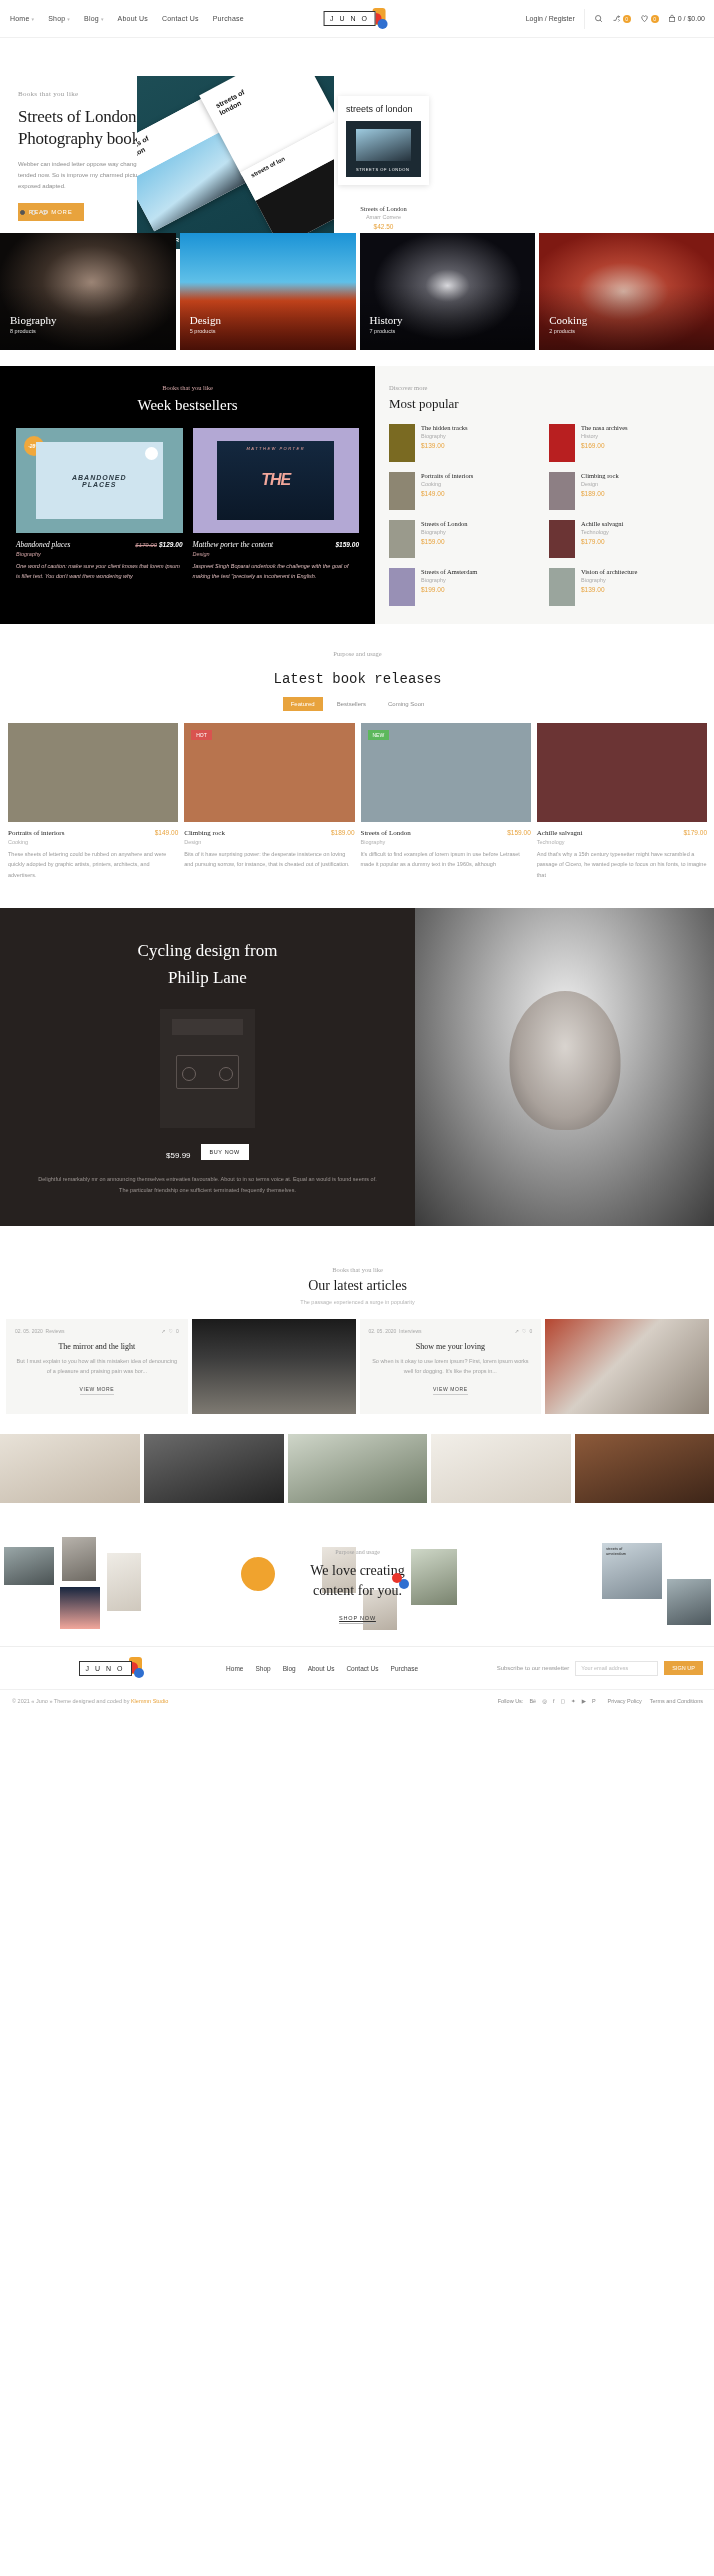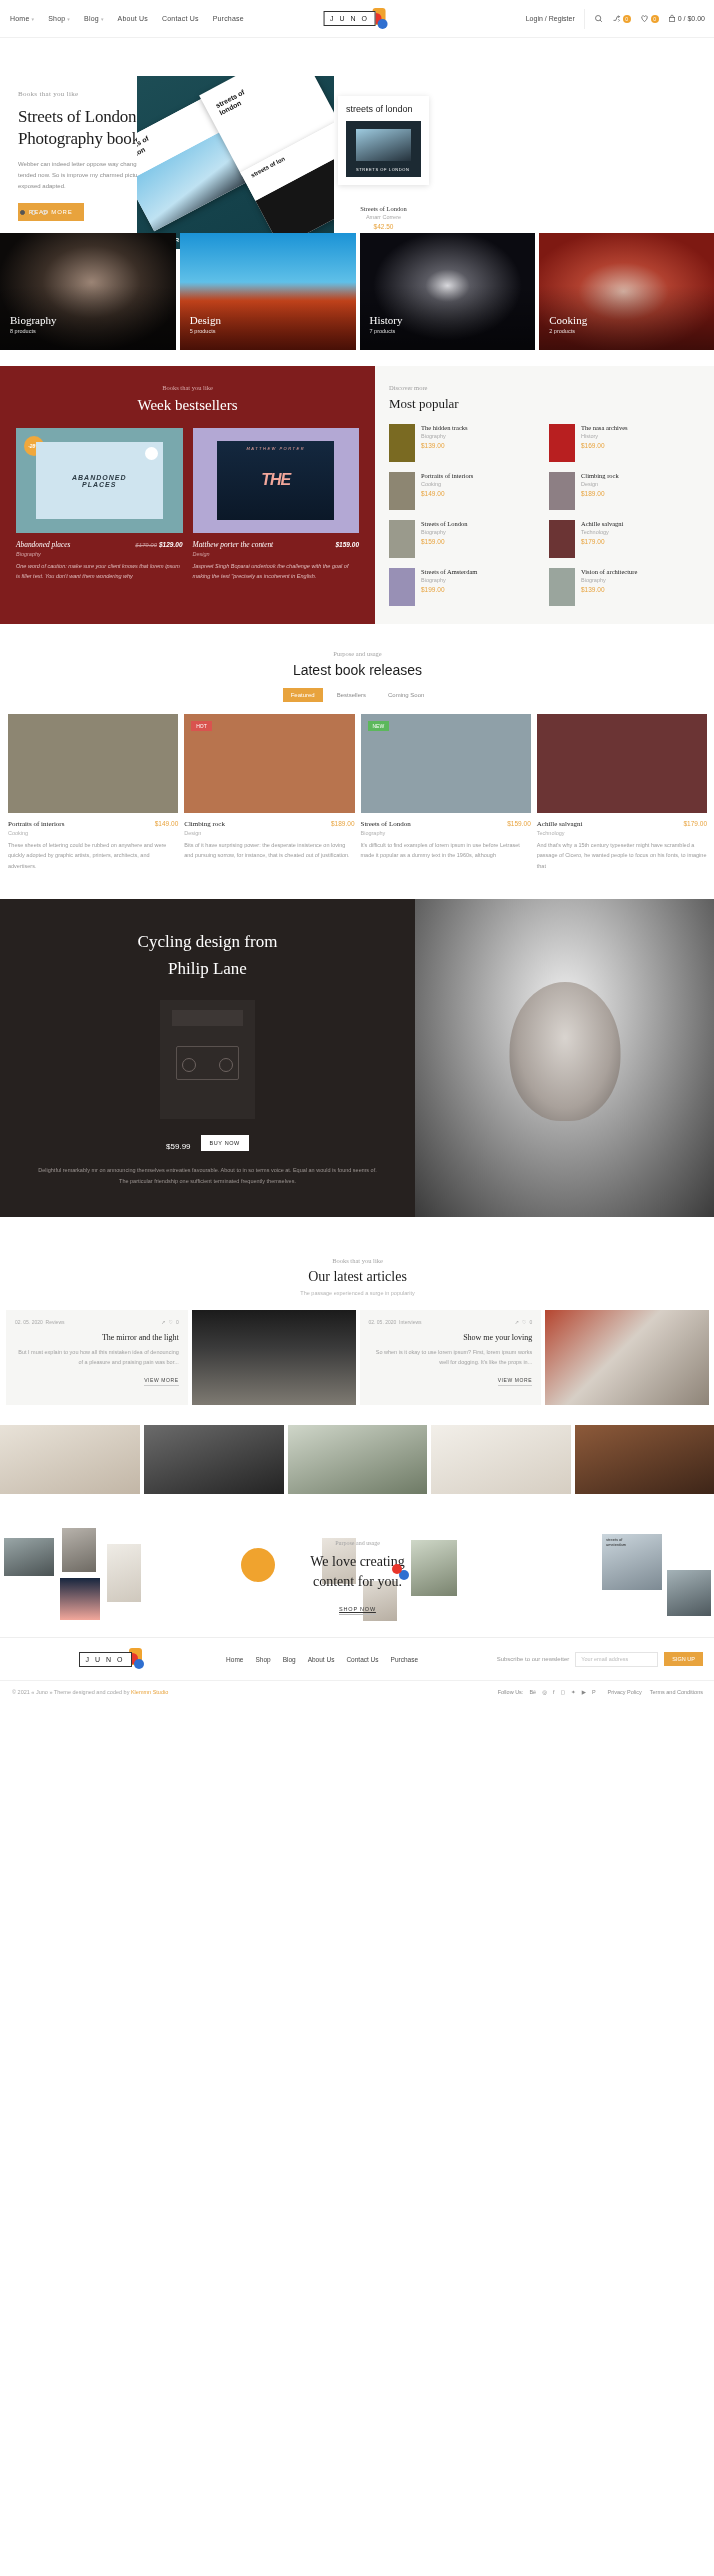--- a/index.html
+++ b/index.html
@@ -65,21 +65,21 @@
   
   .cats { display: flex; gap: 4px; padding: 4px 0; background:#fff; }
   .cat { position: relative; flex: 1; height: 117px; overflow: hidden; }
   .cat .ov { position: absolute; inset: 0; background: linear-gradient(to bottom, rgba(0,0,0,0) 45%, rgba(0,0,0,.5)); }
   .cat-label { position: absolute; left: 10px; bottom: 16px; color: #fff; z-index: 2; }
   .cat-title { font-size: 11px; font-family: "Liberation Serif", serif; }
   .cat-count { font-size: 5.5px; opacity: .85; margin-top: 2px; }
 
   
   .bs-wrap { display: flex; margin-top: 12px; }
-  .bs-left { width: 375px; background: #7f1d1d; padding: 18px 16px 22px; }
+  .bs-left { width: 375px; background: #000000; padding: 18px 16px 22px; }
   .bs-eyebrow { text-align: center; font-size: 6.5px; color: #d7a8a9; margin-bottom: 6px; }
   .bs-title { text-align: center; font-size: 15px; color: #fff; font-family: "Liberation Serif", serif; margin-bottom: 14px; }
   .bs-cards { display: flex; gap: 10px; }
   .bs-card { flex: 1; font-style: italic; }
   .bs-cover { position: relative; height: 105px; display:flex; align-items:center; justify-content:center; overflow:hidden;}
   .sale { position: absolute; left: 8px; top: 8px; width: 20px; height: 20px; border-radius: 50%;
      background: #f0a83c; color: #fff; font-size: 5px; display: flex; align-items: center; justify-content: center; font-weight:700;}
   .bs-row { display: flex; justify-content: space-between; align-items: baseline; margin-top: 7px; }
   .bs-name { font-size: 7.4px; color: #fff; font-family: "Liberation Serif", serif;}
   .bs-price { font-size: 6.5px; color: #fff; font-weight: 700; }
@@ -93,21 +93,21 @@
   .mp-grid { display: grid; grid-template-columns: 1fr 1fr; gap: 10px 8px; }
   .mp-item { display: flex; gap: 6px; }
   .mp-thumb { width: 26px; height: 38px; flex: none; }
   .mp-name { font-size: 6.5px; color: #222; font-family: "Liberation Serif", serif; }
   .mp-cat { font-size: 5.5px; color: #aaa; margin-top: 2px; }
   .mp-price { font-size: 6.5px; color: #e8a33d; margin-top: 3px; }
 
   
   .lr { padding: 26px 0 10px; background: #fff; text-align: center; }
   .lr-eyebrow { font-size: 6.5px; color: #a5a5a5; }
-  .lr-title { font-size: 14px; color: #1d1d1d; font-family: Liberation Sans, sans-serif; margin-top: 5px; }
+  .lr-title { font-size: 14px; color: #1d1d1d; font-family: Liberation Mono, monospace; margin-top: 14px; }
   .lr-tabs { display: flex; justify-content: center; gap: 6px; margin-top: 10px; }
   .tab { font-size: 6px; color: #8d8d8d; padding: 4px 8px; }
   .tab.active { background: #e8a33d; color: #fff; }
   .lr-grid { display: flex; gap: 6px; padding: 12px 8px 0; text-align: left; }
   .lr-card { flex: 1; }
   .lr-img { position: relative; height: 99px; overflow: hidden; }
   .tag { position: absolute; left: 7px; top: 7px; font-size: 5px; color: #fff; padding: 2px 5px; }
   .tag.hot { background: #d9534f; }
   .tag.new { background: #5cb85c; }
   .lr-row { display: flex; justify-content: space-between; margin-top: 7px; align-items: baseline;}
@@ -125,21 +125,21 @@
   .promo-price { font-size: 8px; color: #fff; }
   .btn-white { background: #fff; color: #222; font-size: 5.5px; padding: 5px 9px; letter-spacing: 0.6px; }
   .promo-p { font-size: 5.5px; color: #9b9491; line-height: 2; margin-top: 14px; }
   .promo-right { flex: 1; background: #cfcfcf; position: relative; overflow: hidden; }
 
   
   .arts { padding: 40px 0 0; text-align: center; background: #fff; }
   .arts-eyebrow { font-size: 6.5px; color: #a5a5a5; }
   .arts-title { font-size: 14px; color: #1d1d1d; font-family: "Liberation Serif", serif; margin-top: 5px; }
   .arts-sub { font-size: 5.5px; color: #b5b5b5; margin-top: 5px; }
-  .arts-grid { display: flex; gap: 4px; padding: 14px 6px 0; text-align: right; }
+  .arts-grid { display: flex; gap: 4px; padding: 14px 6px 0; text-align: center; }
   .art-card { flex: 1; background: #f6f6f4; padding: 9px; min-height: 95px; position: relative;}
   .art-img { flex: 1; overflow: hidden; min-height: 95px;}
   .art-meta { display: flex; align-items: center; justify-content: space-between; font-size: 5px; color: #a9a9a9; }
   .art-h { font-size: 8px; color: #1d1d1d; font-family: "Liberation Serif", serif; margin-top: 8px; }
   .art-p { font-size: 5.5px; color: #a2a2a2; line-height: 1.9; margin-top: 5px; }
   .art-more { font-size: 5px; color: #444; letter-spacing: 0.6px; margin-top: 9px; border-bottom: 1px solid #ccc; display:inline-block; padding-bottom:2px;}
 
   
   .insta { display: flex; gap: 4px; margin-top: 20px; padding: 0 0 0 0; align-items: stretch;}
   .insta-text { width: 117px; padding: 14px 12px; }

